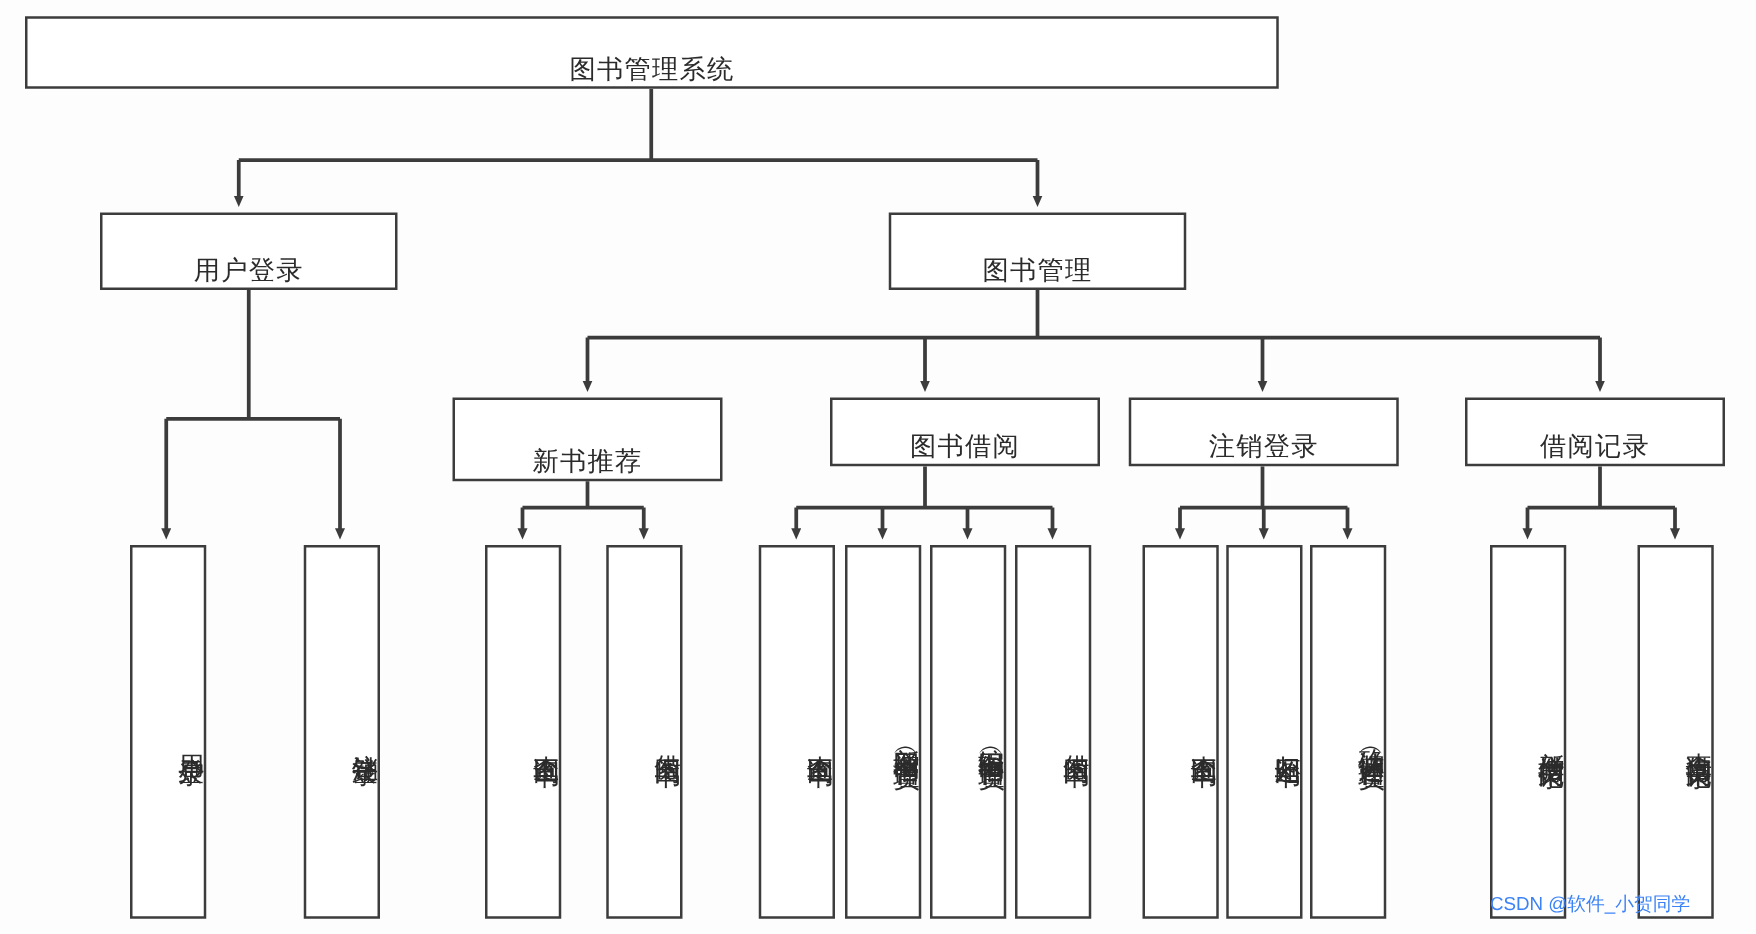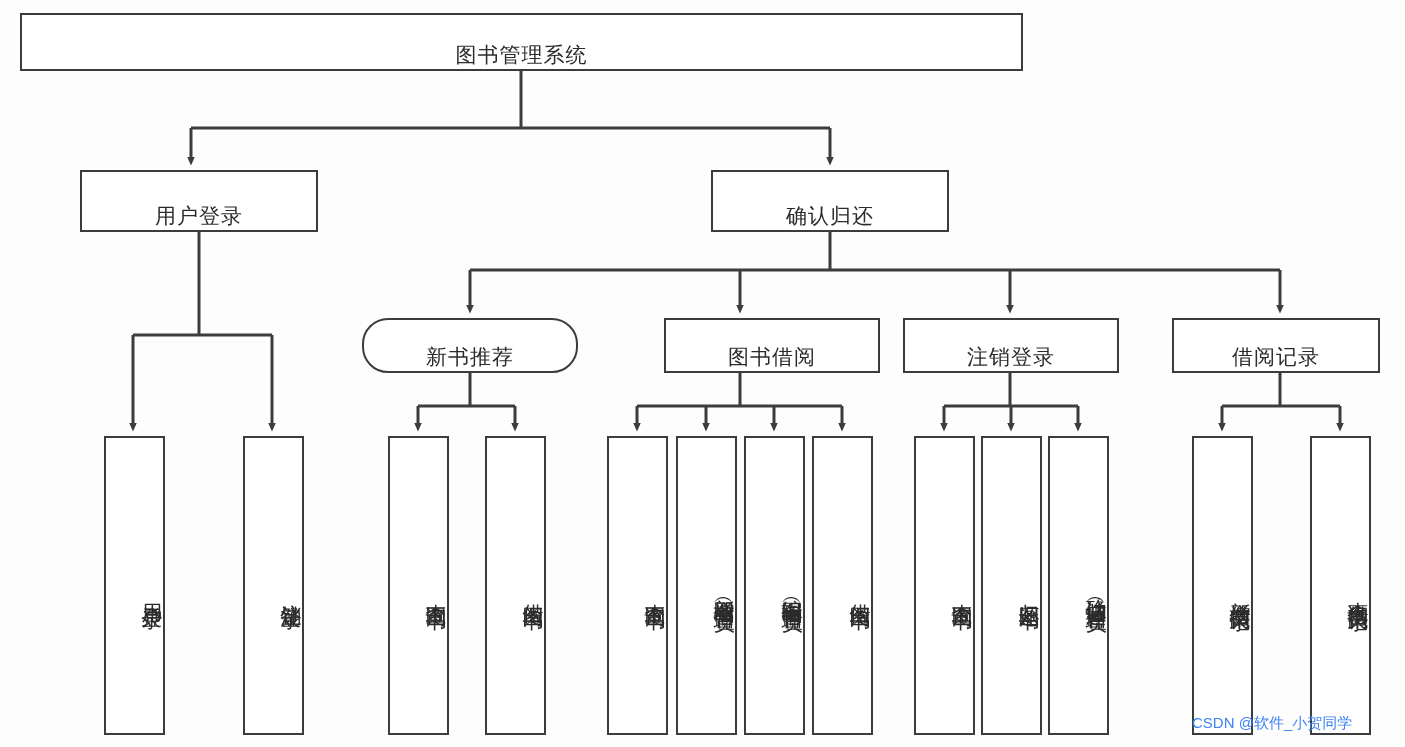--- a/index.html
+++ b/index.html
@@ -122,24 +122,24 @@
   </svg>
 
   <div class="node horiz" style="left:20px; top:13px; width:1003px; height:58px;">
     <span>图书管理系统</span>
   </div>
 
   <div class="node horiz" style="left:80px; top:170px; width:238px; height:62px;">
     <span>用户登录</span>
   </div>
   <div class="node horiz" style="left:711px; top:170px; width:238px; height:62px;">
-    <span>确认归还</span>
+    <span>图书管理</span>
   </div>
 
-  <div class="node horiz" style="left:362px; top:318px; width:216px; height:55px;border-radius:26px;">
+  <div class="node horiz" style="left:362px; top:318px; width:216px; height:67px;">
     <span>新书推荐</span>
   </div>
   <div class="node horiz" style="left:664px; top:318px; width:216px; height:55px;">
     <span>图书借阅</span>
   </div>
   <div class="node horiz" style="left:903px; top:318px; width:216px; height:55px;">
     <span>注销登录</span>
   </div>
   <div class="node horiz" style="left:1172px; top:318px; width:208px; height:55px;">
     <span>借阅记录</span>

